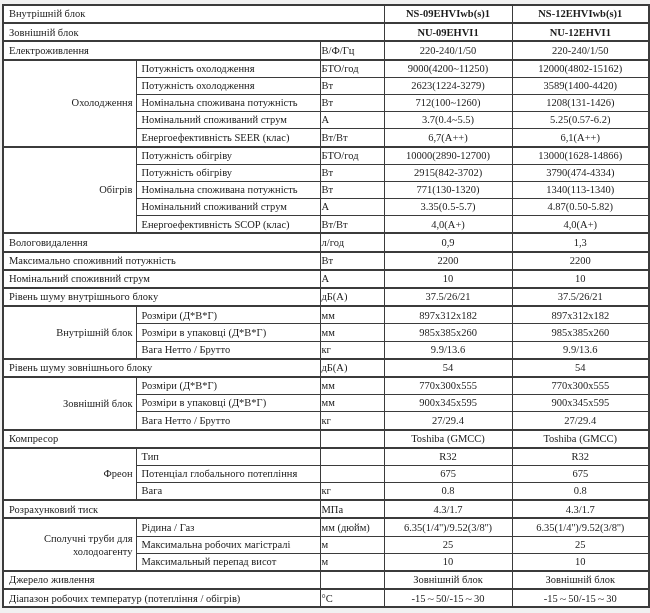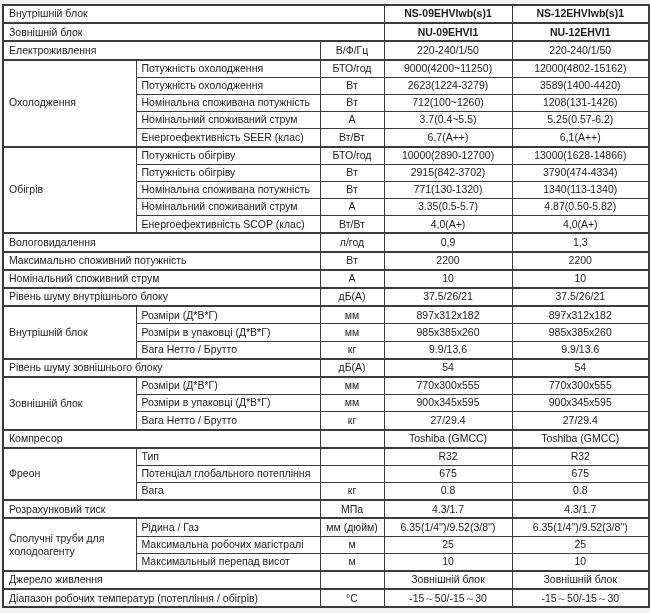--- a/index.html
+++ b/index.html
@@ -8,41 +8,42 @@
     background:#f1f1f1;
     font-family:"Liberation Sans",sans-serif;
     overflow:hidden;
   }
   .sheet{padding:4px 2px 5px 2px;}
   table{
     border-collapse:collapse;
     table-layout:fixed;
     width:646px;
     border:2px solid #3b3b3b;
+    font-family:Liberation Serif, serif;
   }
   td{
     border:1px solid #3b3b3b;
     background:#ffffff;
     height:16.2px;
     font-size:10.5px;
     color:#1c1c1c;
     line-height:1.1;
     padding:0 3px;
     overflow:hidden;
     white-space:nowrap;
     vertical-align:middle;
   }
   tr.sec td{border-top-width:2px;}
   tr.b td.v{font-weight:bold;}
   td.g{
-    text-align:left;padding-left:5px;
+    text-align:right;padding-left:5px;
     white-space:normal;line-height:1.25;
   }
   td.l{text-align:left;padding-left:5px;}
-  td.u{text-align:center;padding:0 1px;}
+  td.u{text-align:left;padding:0 1px;}
   td.v{text-align:center;}
 </style>
 </head>
 <body>
 
 <div class="sheet">
   <table>
     <colgroup>
       <col style="width:133px">
       <col style="width:184px">

